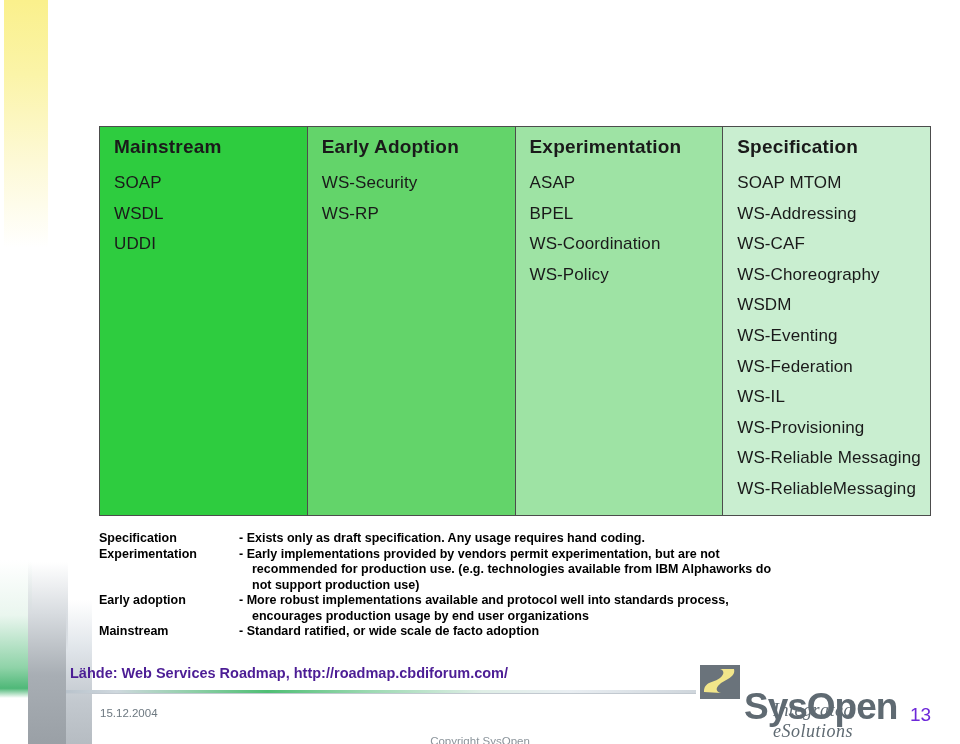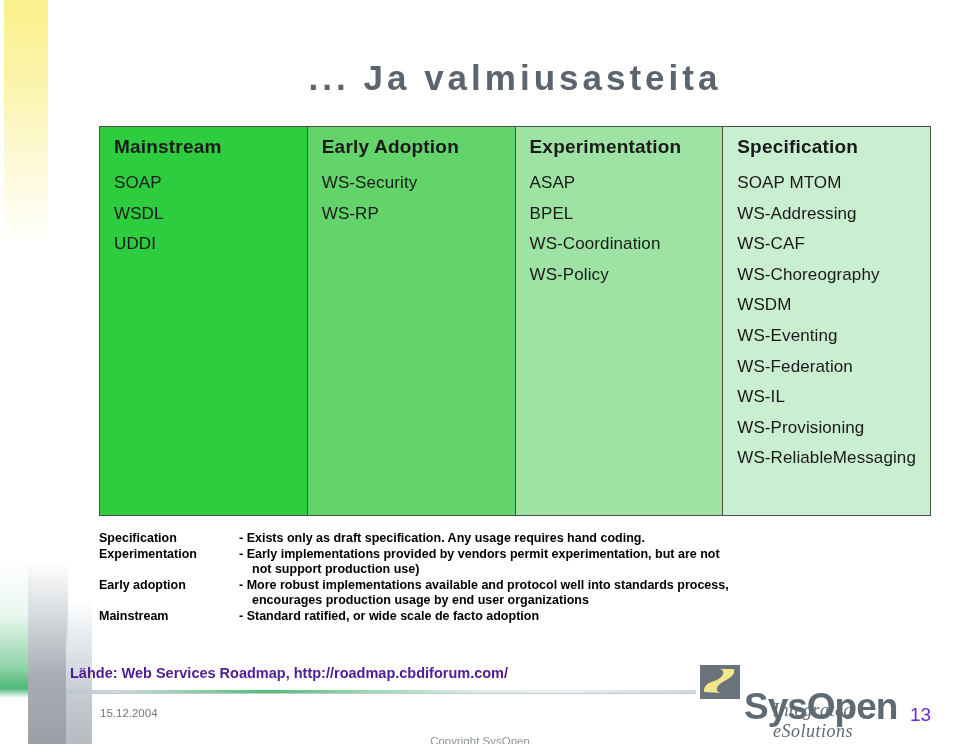--- a/index.html
+++ b/index.html
@@ -231,21 +231,20 @@
 </head>
 <body>
 
 <div id="slide">
 
   <div class="deco-yellow"></div>
   <div class="deco-green"></div>
   <div class="deco-gray1"></div>
   <div class="deco-gray2"></div>
 
-  <div class="title">... Ja valmiusasteita</div>
 
   <div class="matrix">
 
     <div class="col col-1">
       <div class="col-head">Mainstream</div>
       <div class="col-item">SOAP</div>
       <div class="col-item">WSDL</div>
       <div class="col-item">UDDI</div>
     </div>
 
@@ -267,38 +266,40 @@
       <div class="col-head">Specification</div>
       <div class="col-item">SOAP MTOM</div>
       <div class="col-item">WS-Addressing</div>
       <div class="col-item">WS-CAF</div>
       <div class="col-item">WS-Choreography</div>
       <div class="col-item">WSDM</div>
       <div class="col-item">WS-Eventing</div>
       <div class="col-item">WS-Federation</div>
       <div class="col-item">WS-IL</div>
       <div class="col-item">WS-Provisioning</div>
+      <div class="col-item">WS-Reliable Messaging</div>
       <div class="col-item">WS-ReliableMessaging</div>
     </div>
 
   </div>
 
   <div class="legend">
 
     <div class="legend-row">
       <div class="legend-term">Specification</div>
       <div class="legend-desc">
         <span>- Exists only as draft specification. Any usage requires hand coding.</span>
       </div>
     </div>
 
     <div class="legend-row">
       <div class="legend-term">Experimentation</div>
       <div class="legend-desc">
         <span>- Early implementations provided by vendors permit experimentation, but are not</span>
+        <span class="cont">recommended for production use. (e.g. technologies available from IBM Alphaworks do</span>
         <span class="cont">not support production use)</span>
       </div>
     </div>
 
     <div class="legend-row">
       <div class="legend-term">Early adoption</div>
       <div class="legend-desc">
         <span>- More robust implementations available and protocol well into standards process,</span>
         <span class="cont">encourages production usage by end user organizations</span>
       </div>

